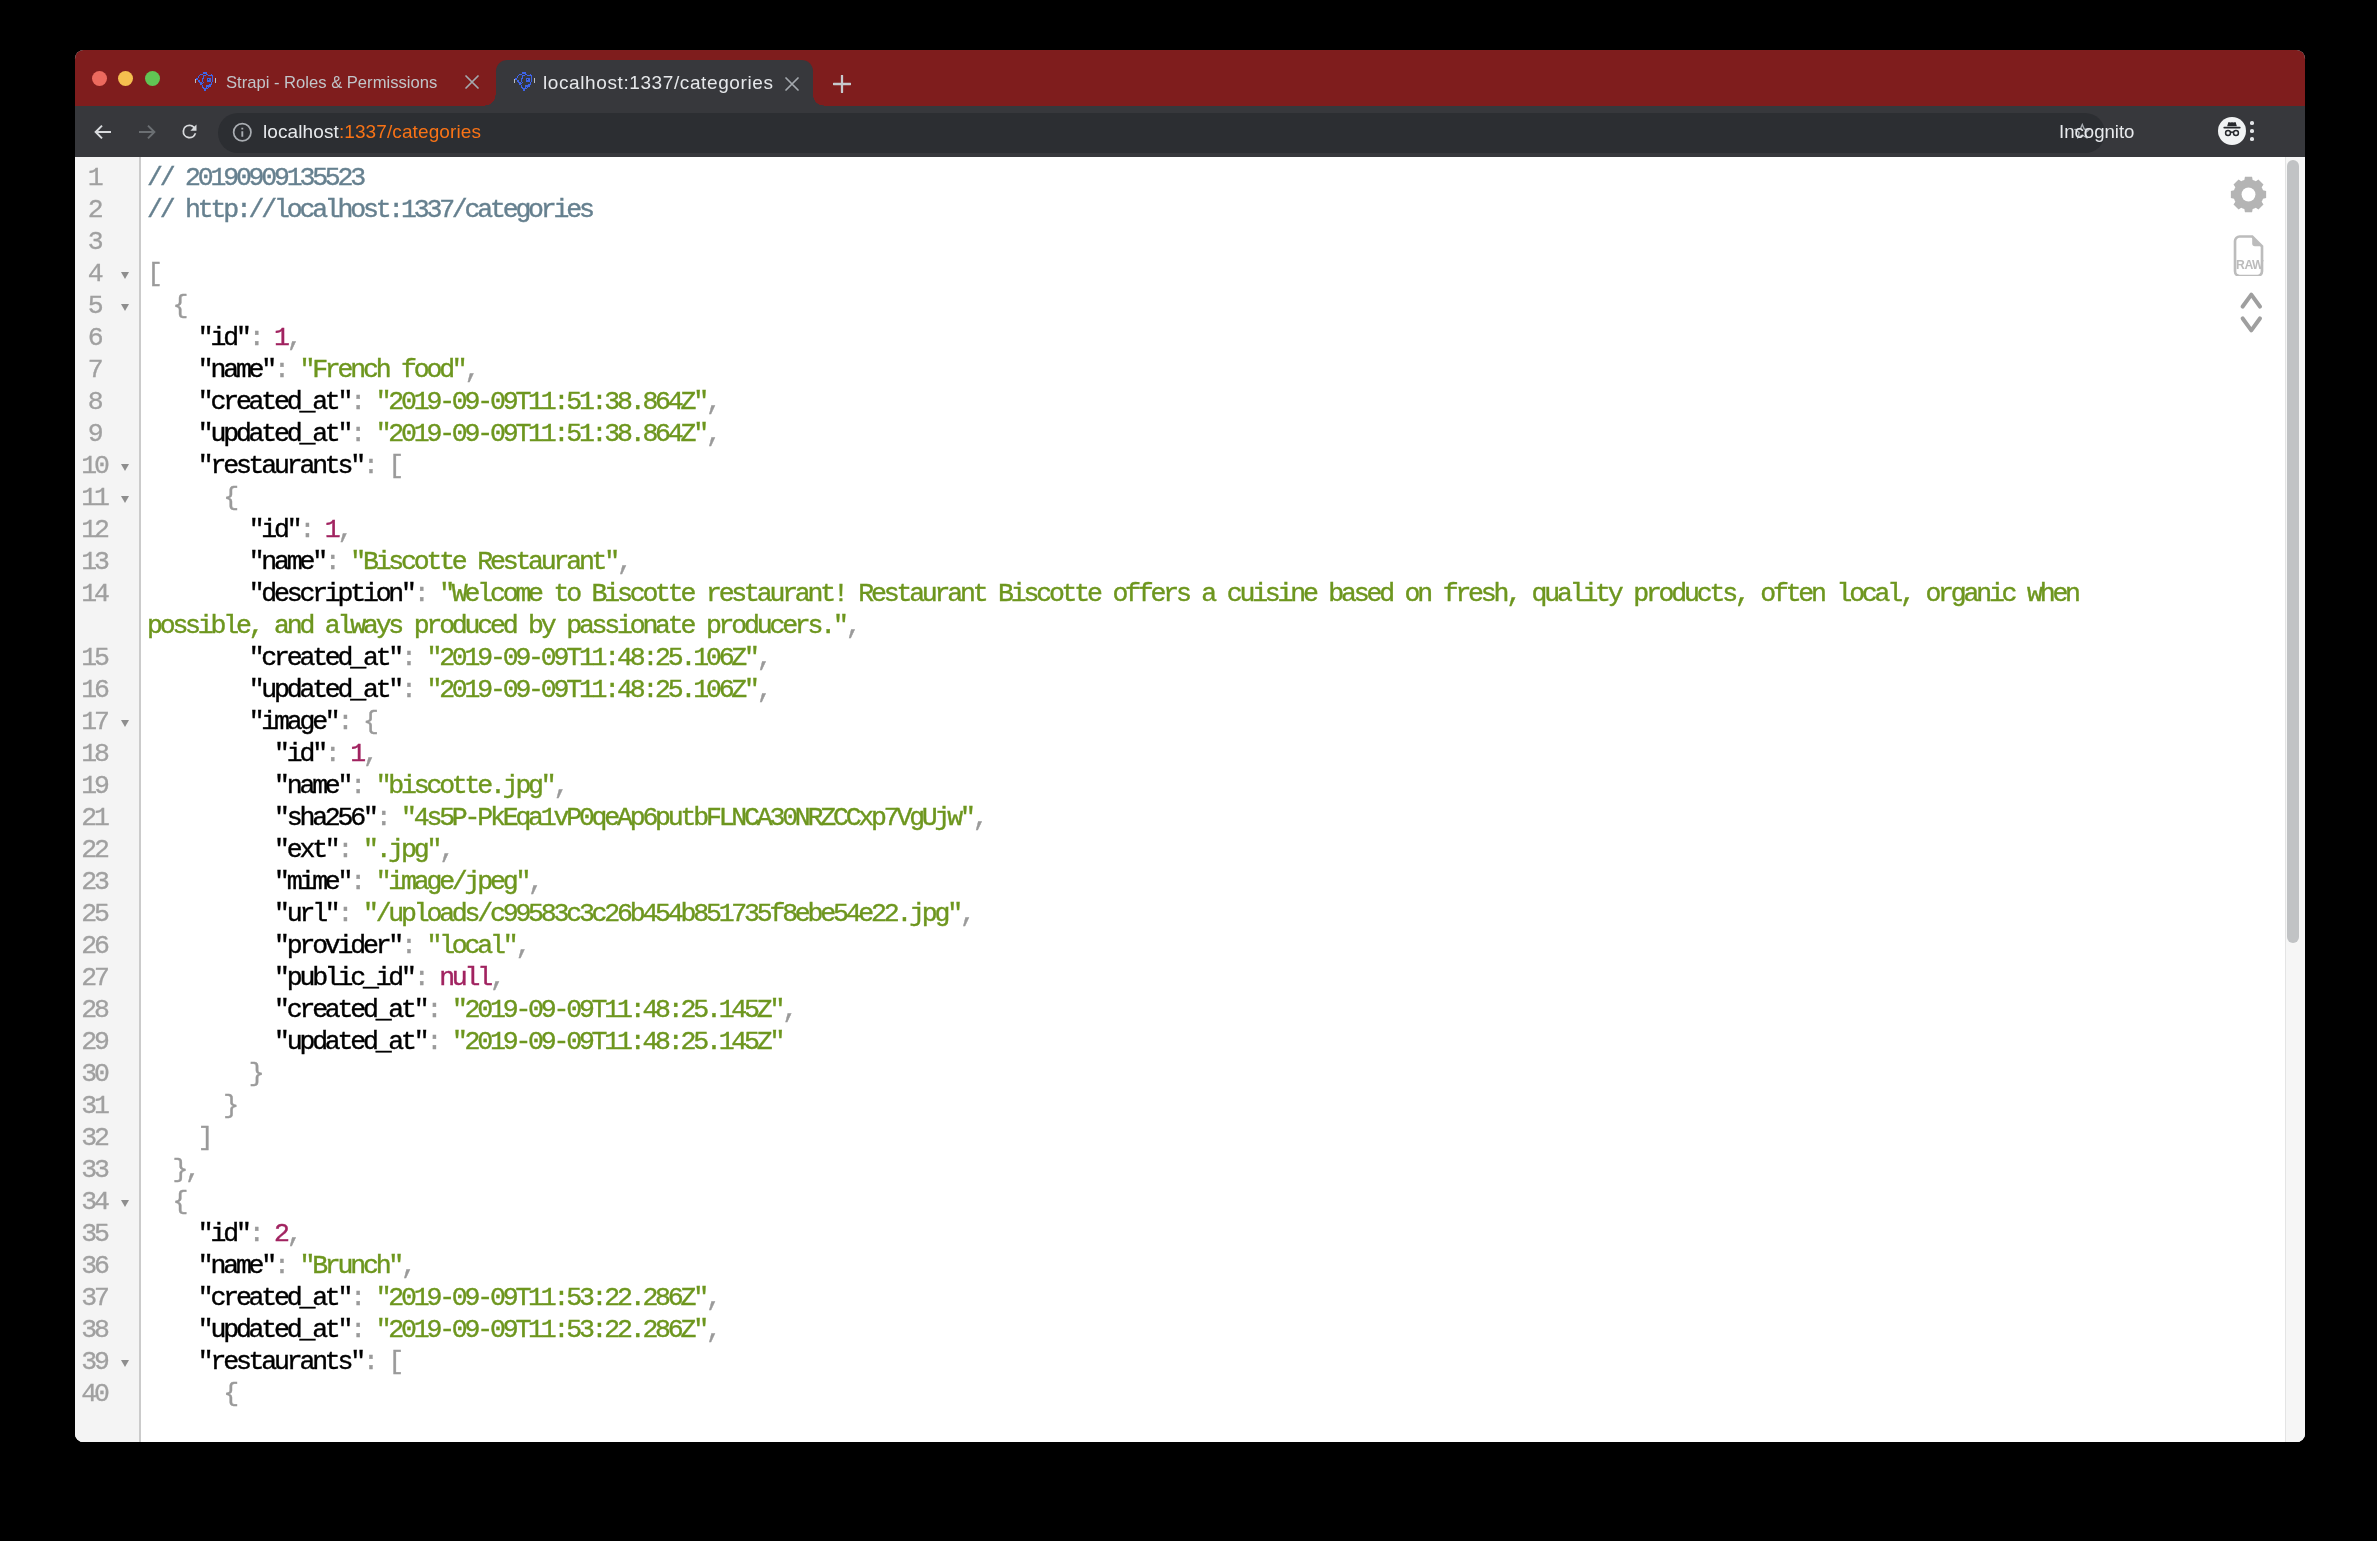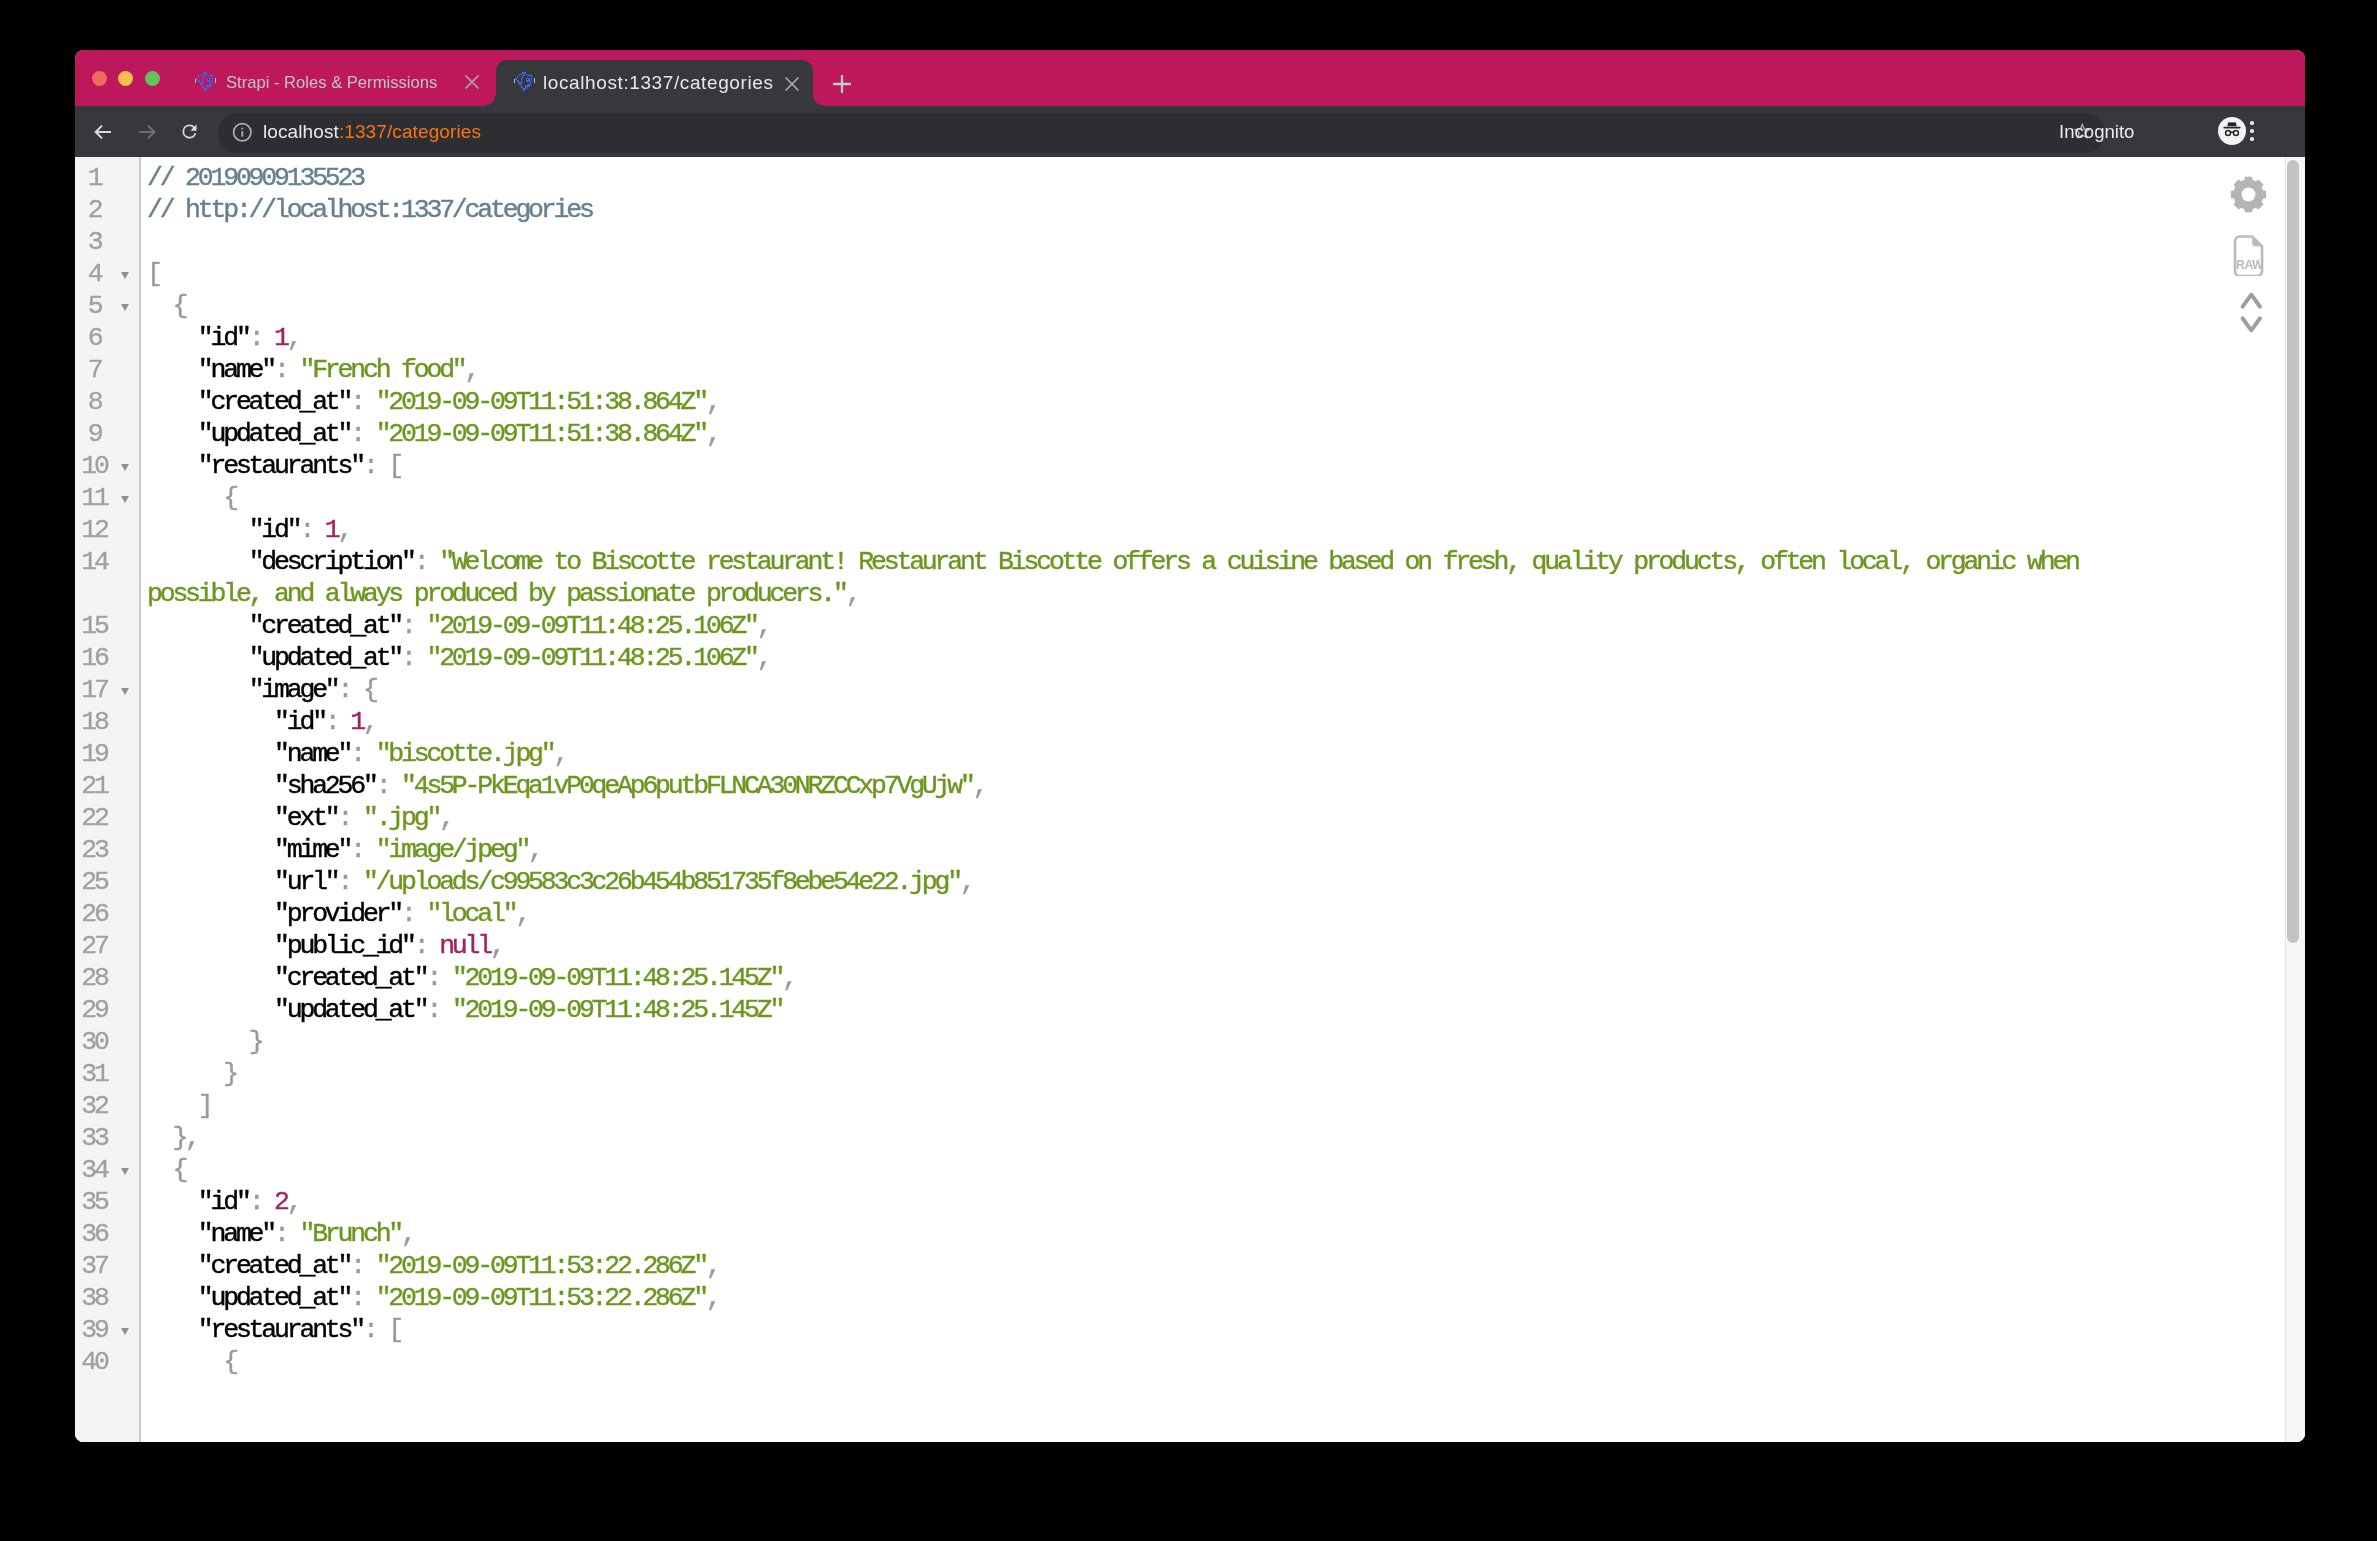--- a/index.html
+++ b/index.html
@@ -1,17 +1,17 @@
 <!DOCTYPE html>
 <html style="font-size:10.6px"><head><meta charset="utf-8"><style>
 *{margin:0;padding:0;box-sizing:border-box}
 html,body{width:2377px;height:1542px;background:#000;overflow:hidden}
 body{font-family:"Liberation Sans",sans-serif}
 #win{position:absolute;left:75px;top:50px;width:2230px;height:1392px;border-radius:8.6px;overflow:hidden;background:#fff;box-shadow:inset 0 1.3px 0 #5a5d62}
-#tabbar{position:absolute;left:0;top:0;width:100%;height:64px;background:#be185d}
+#tabbar{position:absolute;left:0;top:0;width:100%;height:64px;background:#7f1d1d}
 .light{position:absolute;top:21px;width:15.3px;height:15.3px;border-radius:50%}
 #tab1fav{position:absolute;left:120px;top:20.6px}
 #tab1t{position:absolute;left:151px;top:0;height:65px;line-height:65px;font-size:16.6px;color:#c1c5c9}
 #x1{position:absolute;left:387px;top:22px}
 #atab{position:absolute;left:421px;top:10px;width:317px;height:46px;background:#37383c;border-radius:11.3px 11.3px 0 0}
 #atab .lc{position:absolute;left:-10.6px;bottom:0;width:10.6px;height:10.6px;background:radial-gradient(circle at 0 0,transparent 10.3px,#37383c 10.6px)}
 #atab .rc{position:absolute;right:-10.6px;bottom:0;width:10.6px;height:10.6px;background:radial-gradient(circle at 10.6px 0,transparent 10.3px,#37383c 10.6px)}
 #tab2fav{position:absolute;left:439px;top:20.6px}
 #tab2t{position:absolute;left:468px;top:0;height:65px;line-height:65px;font-size:19px;letter-spacing:0.6px;color:#e6e8eb}
 #x2{position:absolute;left:707px;top:24px}
@@ -320,20 +320,26 @@
           <div class="c">      <i class="p">{</i></div>
         </div>
 <div class="row">
           <div class="n">
             <span class="ln">12</span>
           </div>
           <div class="c">        <i class="k">"id"</i><i class="p">:</i> <i class="v">1</i><i class="p">,</i></div>
         </div>
 <div class="row">
           <div class="n">
+            <span class="ln">13</span>
+          </div>
+          <div class="c">        <i class="k">"name"</i><i class="p">:</i> <i class="s">"Biscotte Restaurant"</i><i class="p">,</i></div>
+        </div>
+<div class="row">
+          <div class="n">
             <span class="ln">14</span>
           </div>
           <div class="c">        <i class="k">"description"</i><i class="p">:</i> <i class="s">"Welcome to Biscotte restaurant! Restaurant Biscotte offers a cuisine based on fresh, quality products, often local, organic when possible, and always produced by passionate producers."</i><i class="p">,</i></div>
         </div>
 <div class="row">
           <div class="n">
             <span class="ln">15</span>
           </div>
           <div class="c">        <i class="k">"created_at"</i><i class="p">:</i> <i class="s">"2019-09-09T11:48:25.106Z"</i><i class="p">,</i></div>
         </div>

